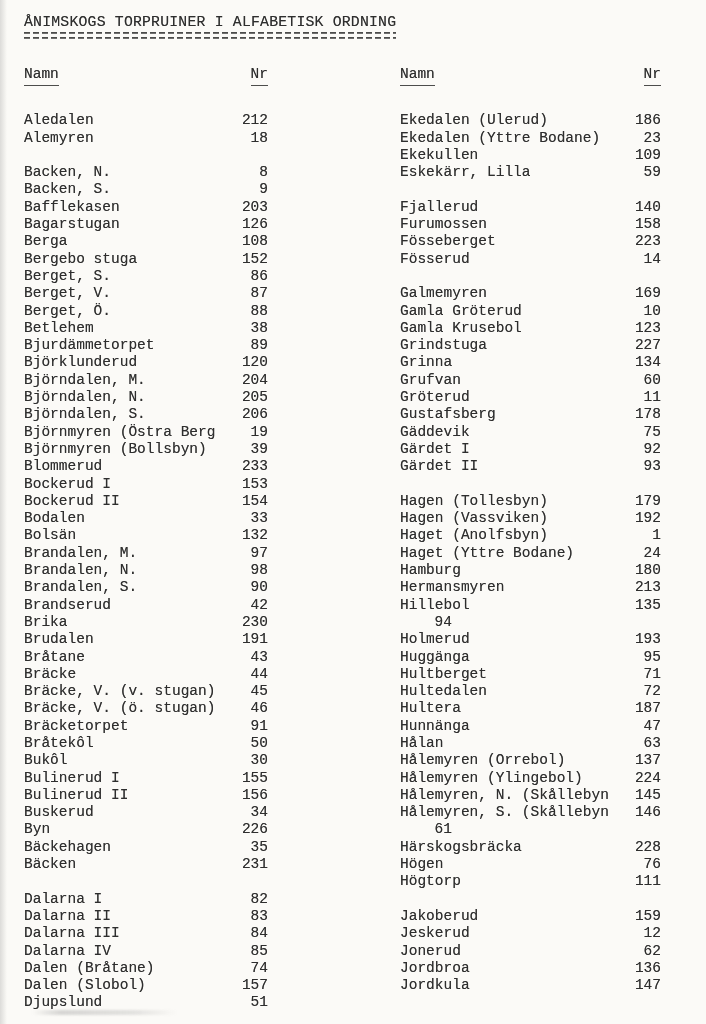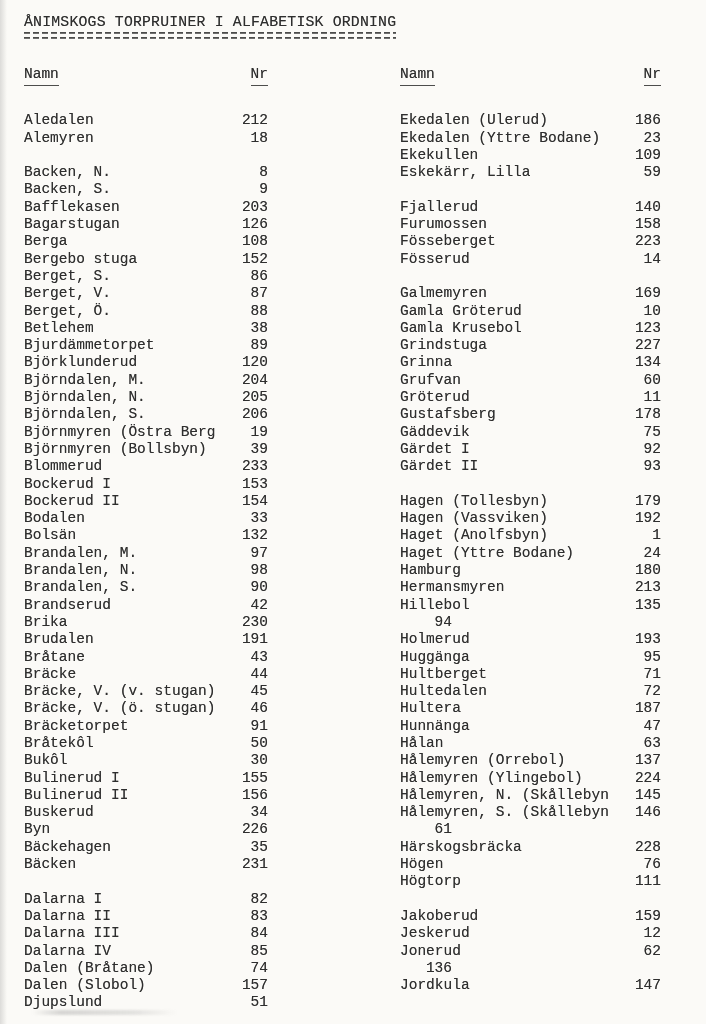--- a/index.html
+++ b/index.html
@@ -225,20 +225,20 @@
             <div class="row"><span class="name">Hålemyren, S. (Skållebyn)</span><span class="nr">146</span></div>
             <div class="row"><span class="nr">61</span></div>
             <div class="row"><span class="name">Härskogsbräcka</span><span class="nr">228</span></div>
             <div class="row"><span class="name">Högen</span><span class="nr">76</span></div>
             <div class="row"><span class="name">Högtorp</span><span class="nr">111</span></div>
           </div>
           <div class="group">
             <div class="row"><span class="name">Jakoberud</span><span class="nr">159</span></div>
             <div class="row"><span class="name">Jeskerud</span><span class="nr">12</span></div>
             <div class="row"><span class="name">Jonerud</span><span class="nr">62</span></div>
-            <div class="row"><span class="nr">136</span></div>
+            <div class="row"><span class="name">Jordbroa</span><span class="nr">136</span></div>
             <div class="row"><span class="name">Jordkula</span><span class="nr">147</span></div>
           </div>
         </div>
     </div>
 
   </div>
 </div>
 
 </body></html>

